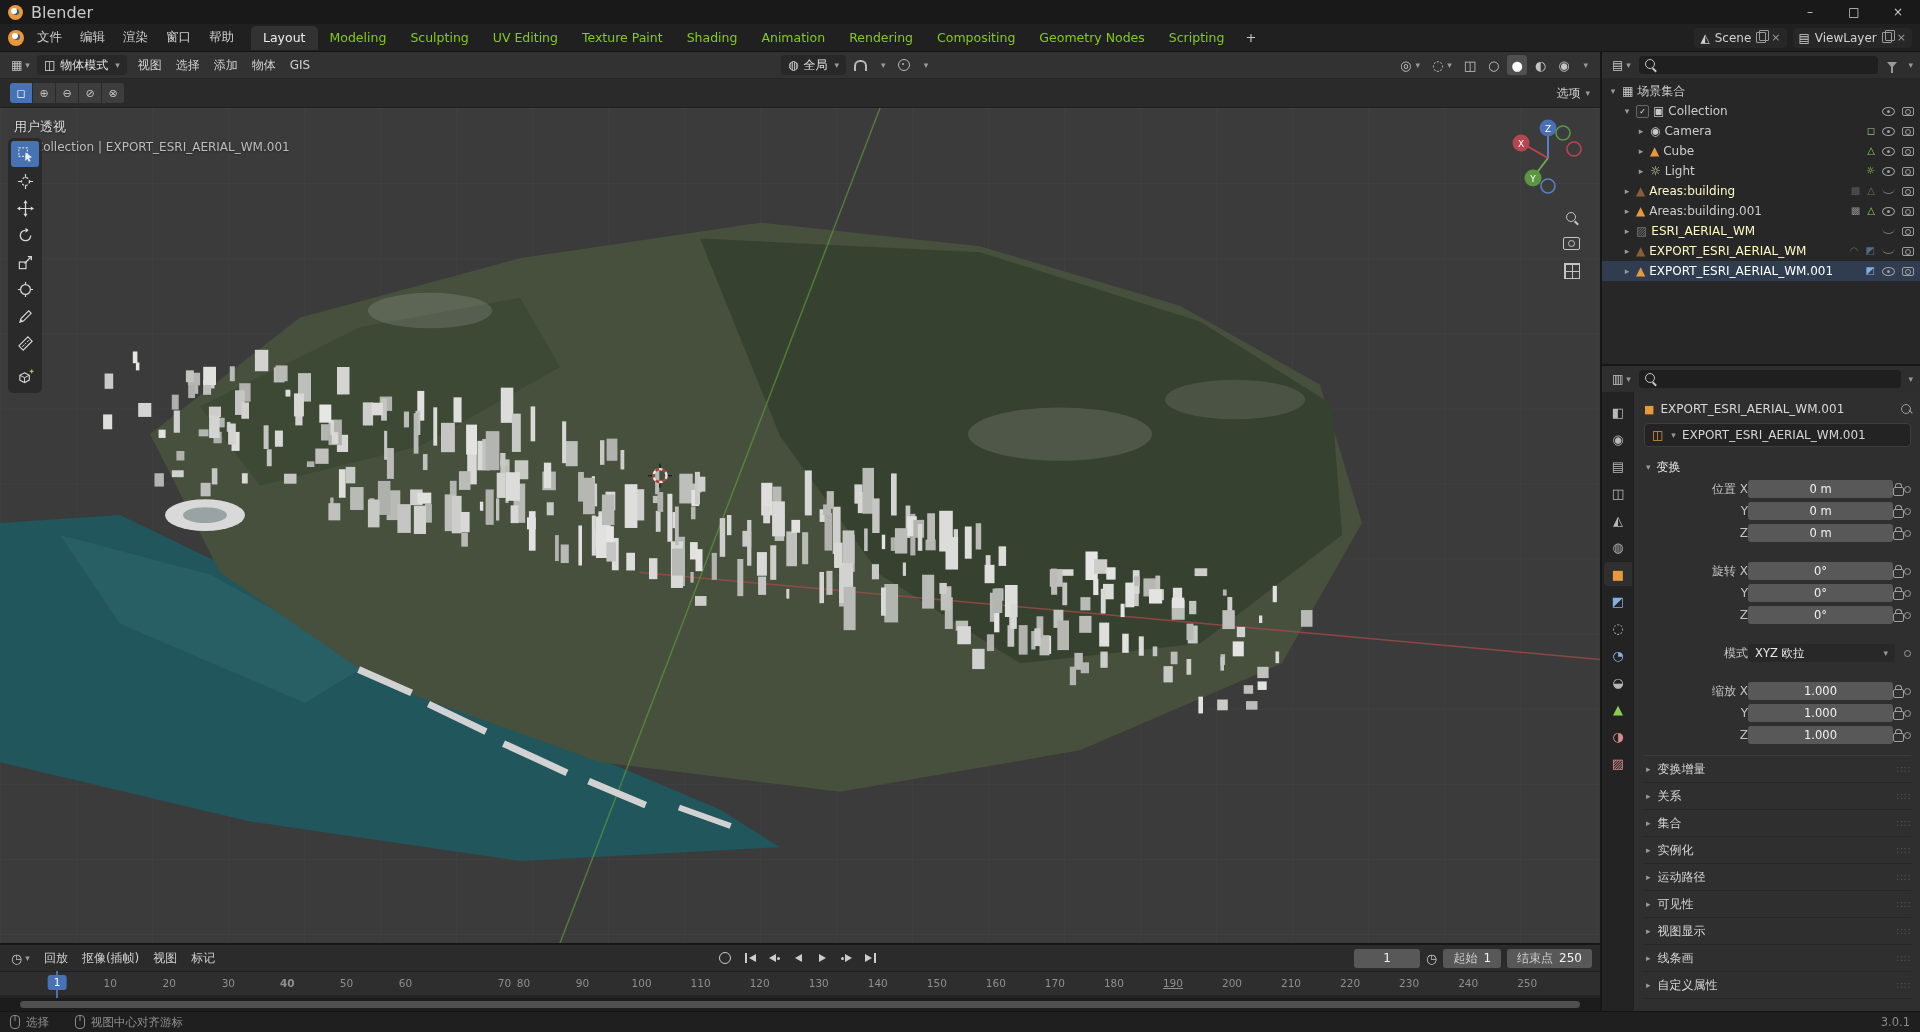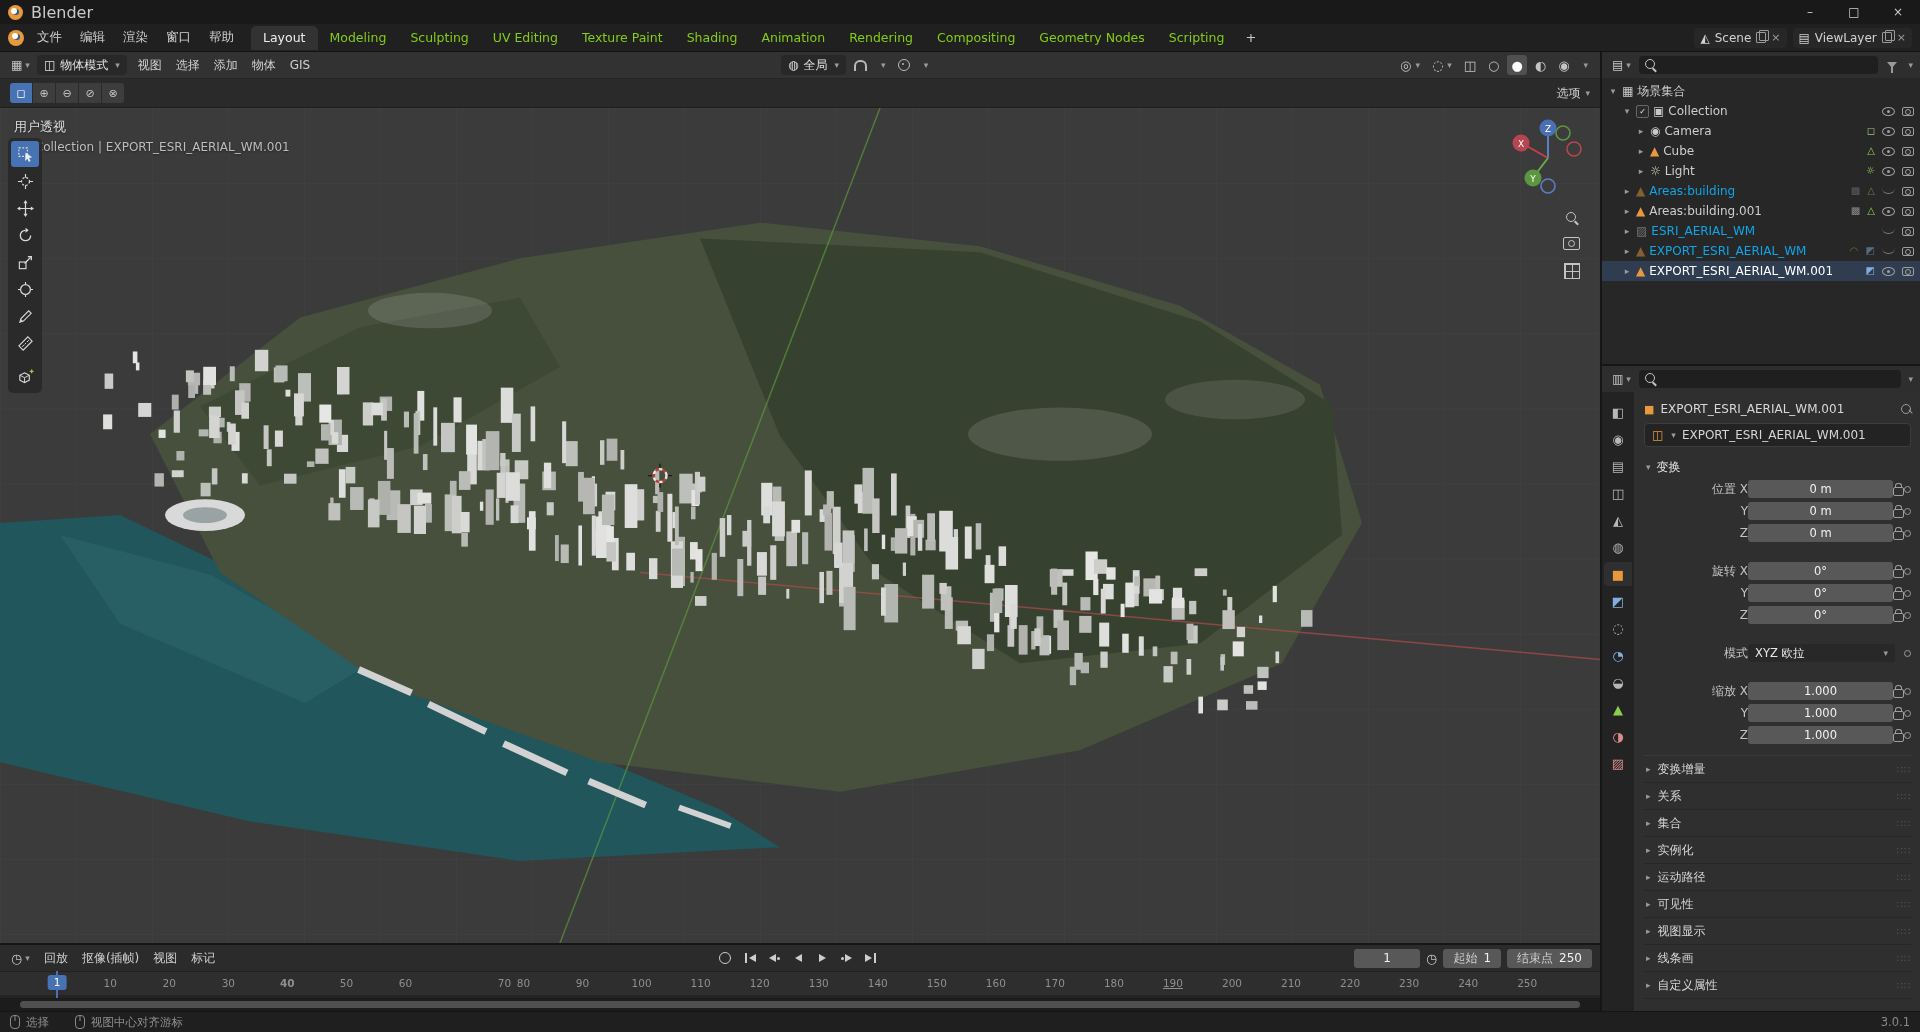--- a/index.html
+++ b/index.html
@@ -102,21 +102,21 @@
   .outliner{height:312px;display:flex;flex-direction:column;border-bottom:2px solid #161616;background:#272727;flex:0 0 auto;}
   .panel-hdr{height:26px;background:#2e2e2e;display:flex;align-items:center;gap:5px;padding:0 7px;flex:0 0 auto;}
   .search{flex:1;display:flex;align-items:center;gap:5px;background:#1f1f1f;border-radius:4px;height:18px;padding:0 6px;}
   .search input{background:none;border:none;outline:none;color:#ddd;width:100%;font-size:11px;font-family:inherit;}
   .funnel{width:0;height:0;border-left:5px solid transparent;border-right:5px solid transparent;border-top:6px solid #9a9a9a;position:relative;margin:0 4px;}
   .funnel::after{content:"";position:absolute;left:-1px;top:-1px;width:2px;height:6px;background:#9a9a9a;}
   .ol-tree{flex:1;padding-top:3px;overflow:hidden;}
   .orow{height:20px;display:flex;align-items:center;gap:4px;font-size:12px;color:#cecece;padding-right:6px;}
   .orow.selected{background:rgba(71,114,179,.30);}
   .orow.selected .o-label{color:#fff;}
-  .orow.gray .o-label{color:#0ea5e9;}
+  .orow.gray .o-label{color:#fef9c3;}
   .orow.gray .glyph{opacity:.5;}
   .o-arrow{width:10px;color:#9a9a9a;font-size:9px;text-align:center;}
   .o-check{width:11px;height:11px;background:#2b2b2b;border:1px solid #666;border-radius:2px;color:#e8e8e8;font-size:8px;display:flex;align-items:center;justify-content:center;}
   .o-label{white-space:nowrap;overflow:hidden;text-overflow:ellipsis;}
   .o-right{margin-left:auto;display:flex;align-items:center;gap:7px;}
   .glyph.small{font-size:10px;}
   .eye-open{width:13px;height:9px;border:1px solid #9f9f9f;border-radius:50%;display:inline-flex;align-items:center;justify-content:center;box-sizing:border-box;}
   .eye-open::after{content:"";width:3px;height:3px;border-radius:50%;background:#9f9f9f;}
   .eye-closed{width:13px;height:6px;border-bottom:1.6px solid #757575;border-radius:0 0 10px 10px;box-sizing:border-box;}
   .cam-toggle{width:12px;height:9px;border:1px solid #9f9f9f;border-radius:2px;position:relative;box-sizing:border-box;}

